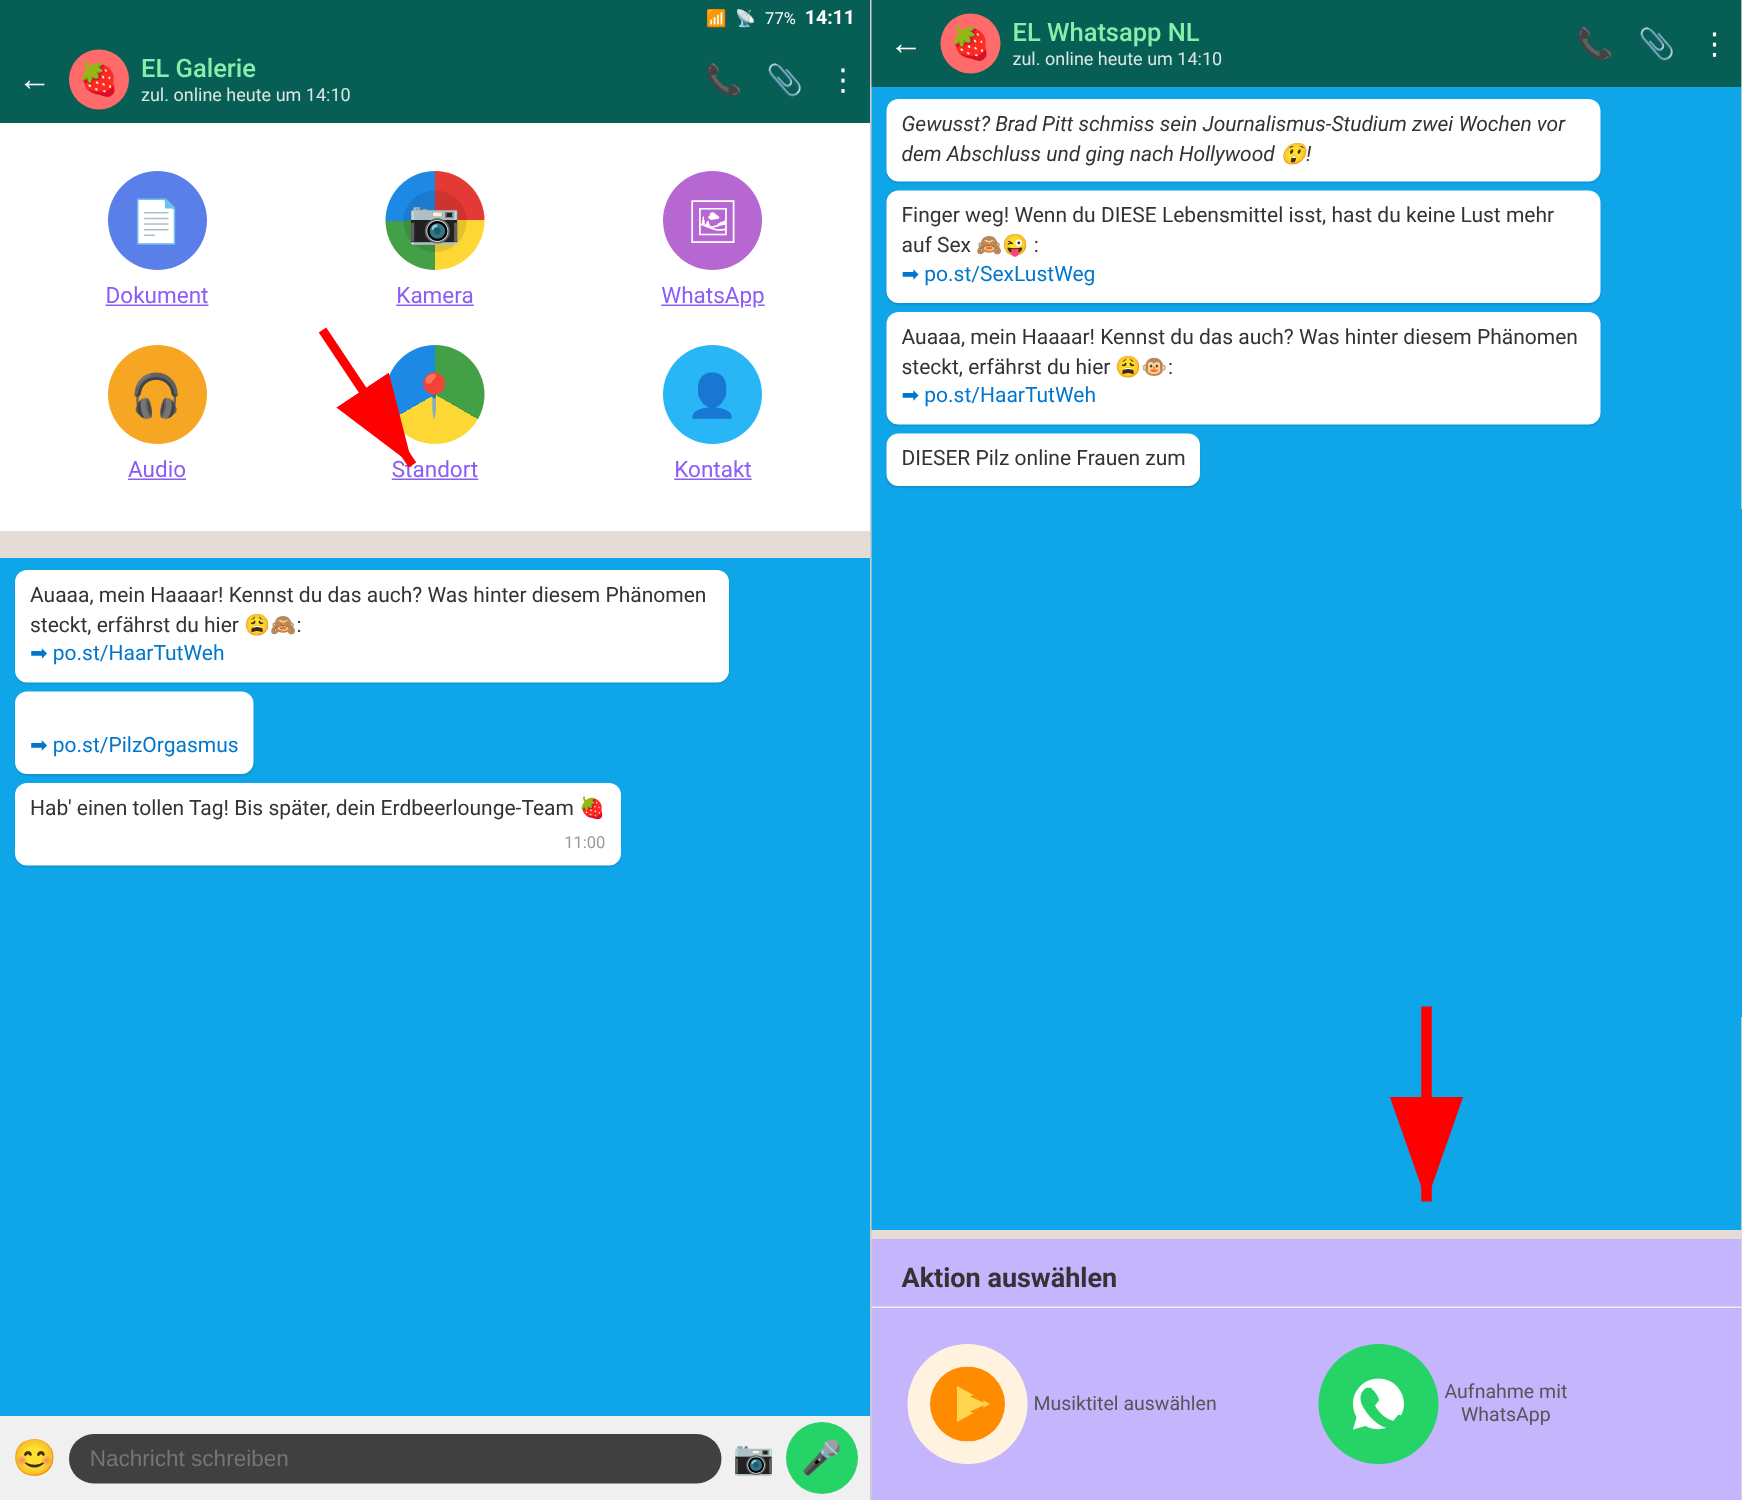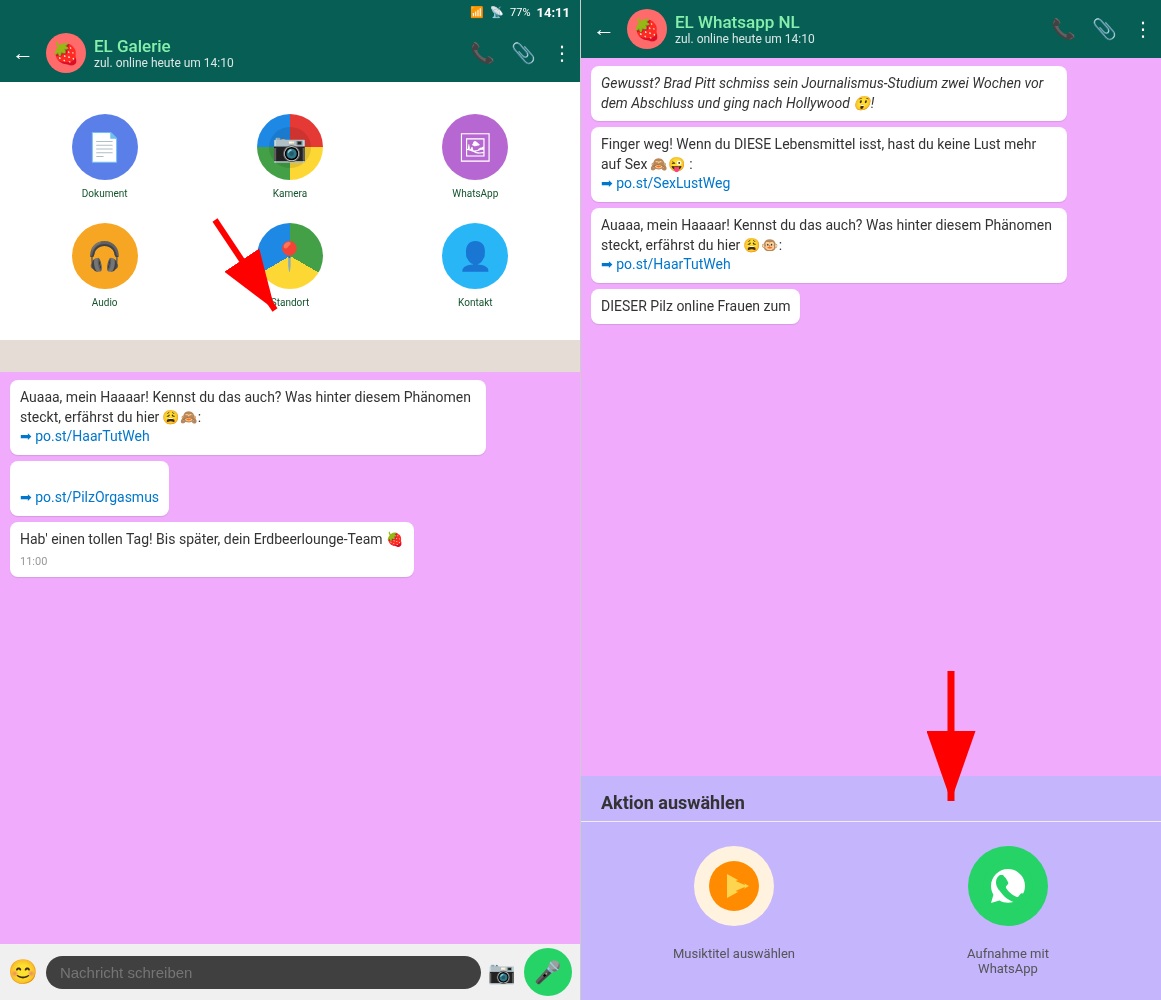--- a/index.html
+++ b/index.html
@@ -134,22 +134,23 @@
     .attachment-circle {
       width: 66px;
       height: 66px;
       border-radius: 50%;
       display: flex;
       align-items: center;
       justify-content: center;
       font-size: 30px;
     }
     .attachment-label {
-      font-size: 10px;
-      color: #14532d;
+      font-size: 15px;
+      color: #8b5cf6;
+      text-decoration: underline;
     }
 
     
     .chat-area {
       flex: 1;
       overflow-y: auto;
       padding: 8px 10px;
       display: flex;
       flex-direction: column;
       gap: 6px;
@@ -172,20 +173,21 @@
       box-shadow: 0 1px 1px rgba(0,0,0,0.1);
       position: relative;
     }
     .message-link {
       color: #0077cc;
       text-decoration: none;
     }
     .message-time {
       font-size: 11px;
       color: #999;
+      text-align: right;
       margin-top: 4px;
     }
 
     
     .red-arrow-left {
       position: absolute;
       top: 210px;
       left: 195px;
       z-index: 20;
       width: 0;
@@ -254,23 +256,23 @@
       border-bottom: 1px solid #eee;
     }
     .action-items {
       display: flex;
       padding: 16px;
       gap: 0;
     }
     .action-item {
       flex: 1;
       display: flex;
-      flex-direction: column;
-      align-items: center;
-      gap: 20px;
+      flex-direction: row;
+      align-items: center;
+      gap: 4px;
       cursor: pointer;
       padding: 8px;
     }
     .action-icon-circle {
       width: 70px;
       height: 70px;
       border-radius: 50%;
       display: flex;
       align-items: center;
       justify-content: center;
@@ -304,21 +306,21 @@
 
     
     .strawberry-emoji {
       font-size: 22px;
     }
 
     .italic-text { font-style: italic; }
 
     
     .chat-bg {
-      background-color: #f0abfc;
+      background-color: #0ea5e9;
     }
   </style>
 </head>
 <body>
 
 <div class="left-panel">
 
   <div class="status-bar">
     <span class="status-bar-icon">📶</span>
     <span class="status-bar-icon">📡</span>

